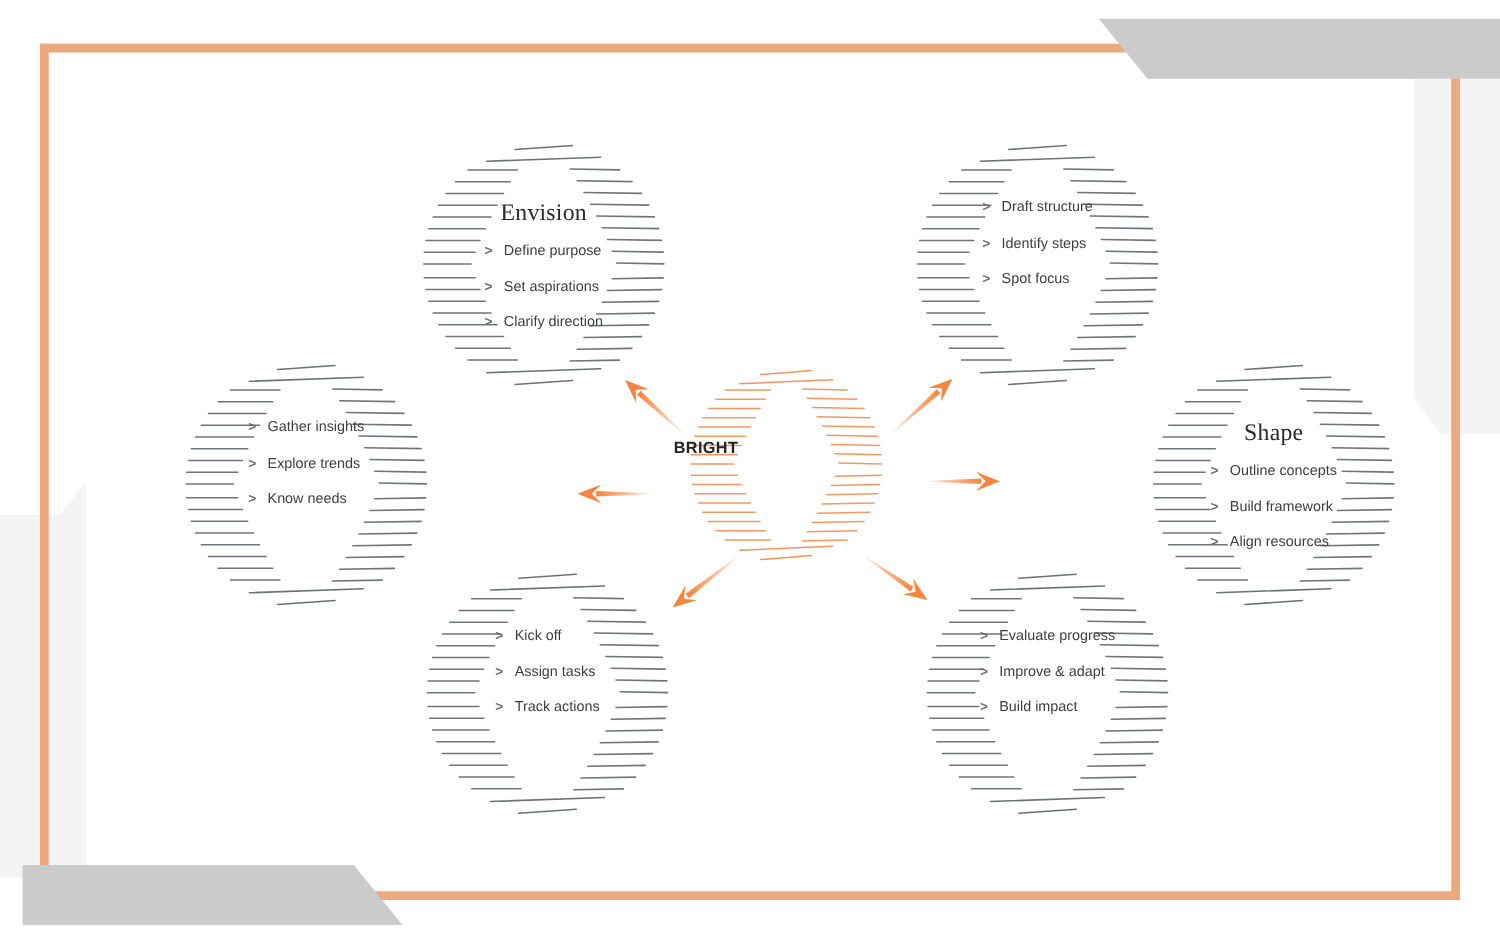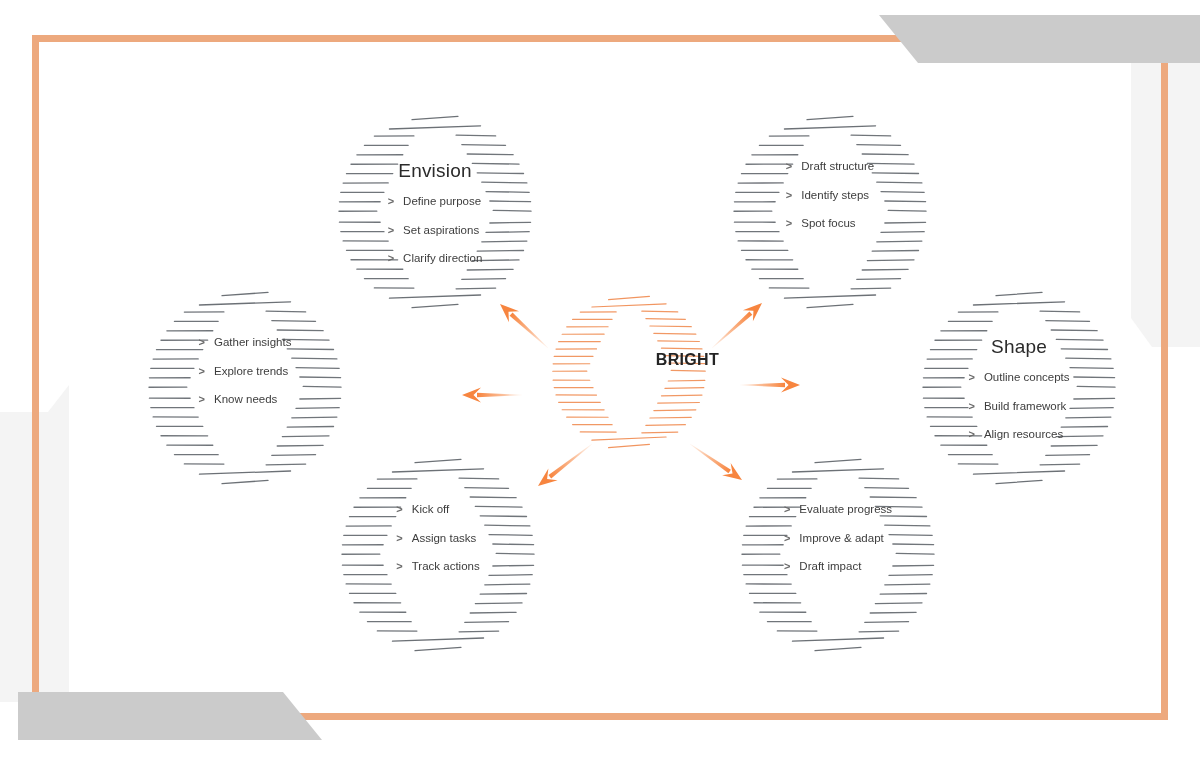--- a/index.html
+++ b/index.html
@@ -32,20 +32,21 @@
     text-align: center;
     pointer-events: none;
   }
   .node-title {
     font-size: 19px;
     color: #2b2b2b;
     letter-spacing: 0.2px;
     font-weight: 400;
     margin: 0 0 16px 0;
     line-height: 1;
+    font-family: Liberation Serif, serif;
   }
   .node-list {
     display: inline-block;
     text-align: left;
     margin: 0;
     padding: 0;
     list-style: none;
   }
   .node-list li {
     display: flex;
@@ -60,22 +61,22 @@
   .chev {
     color: #6a6a6a;
     font-size: 11px;
     margin-right: 9px;
     font-weight: 700;
     line-height: 1;
   }
   #center-label {
     position: absolute;
     width: 180px;
-    text-align: right;
-    font-size: 16px;
+    text-align: left;
+    font-size: 13px;
     font-weight: 700;
     color: #242424;
     line-height: 1.25;
     letter-spacing: 0.3px;
     pointer-events: none;
   }
   #center-label span { display: block; }
 </style>
 </head>
 <body>
@@ -472,17 +473,17 @@
             <span>Track actions</span>
           </li></ul></div>
       <div class="node" style="left: 723px; top: 504px;"><ul class="node-list"><li>
             <span class="chev">&gt;</span>
             <span>Evaluate progress</span>
           </li><li>
             <span class="chev">&gt;</span>
             <span>Improve &amp; adapt</span>
           </li><li>
             <span class="chev">&gt;</span>
-            <span>Draft impact</span>
+            <span>Build impact</span>
           </li></ul></div>
     </div>
 
 </div>
 
 </body></html>

